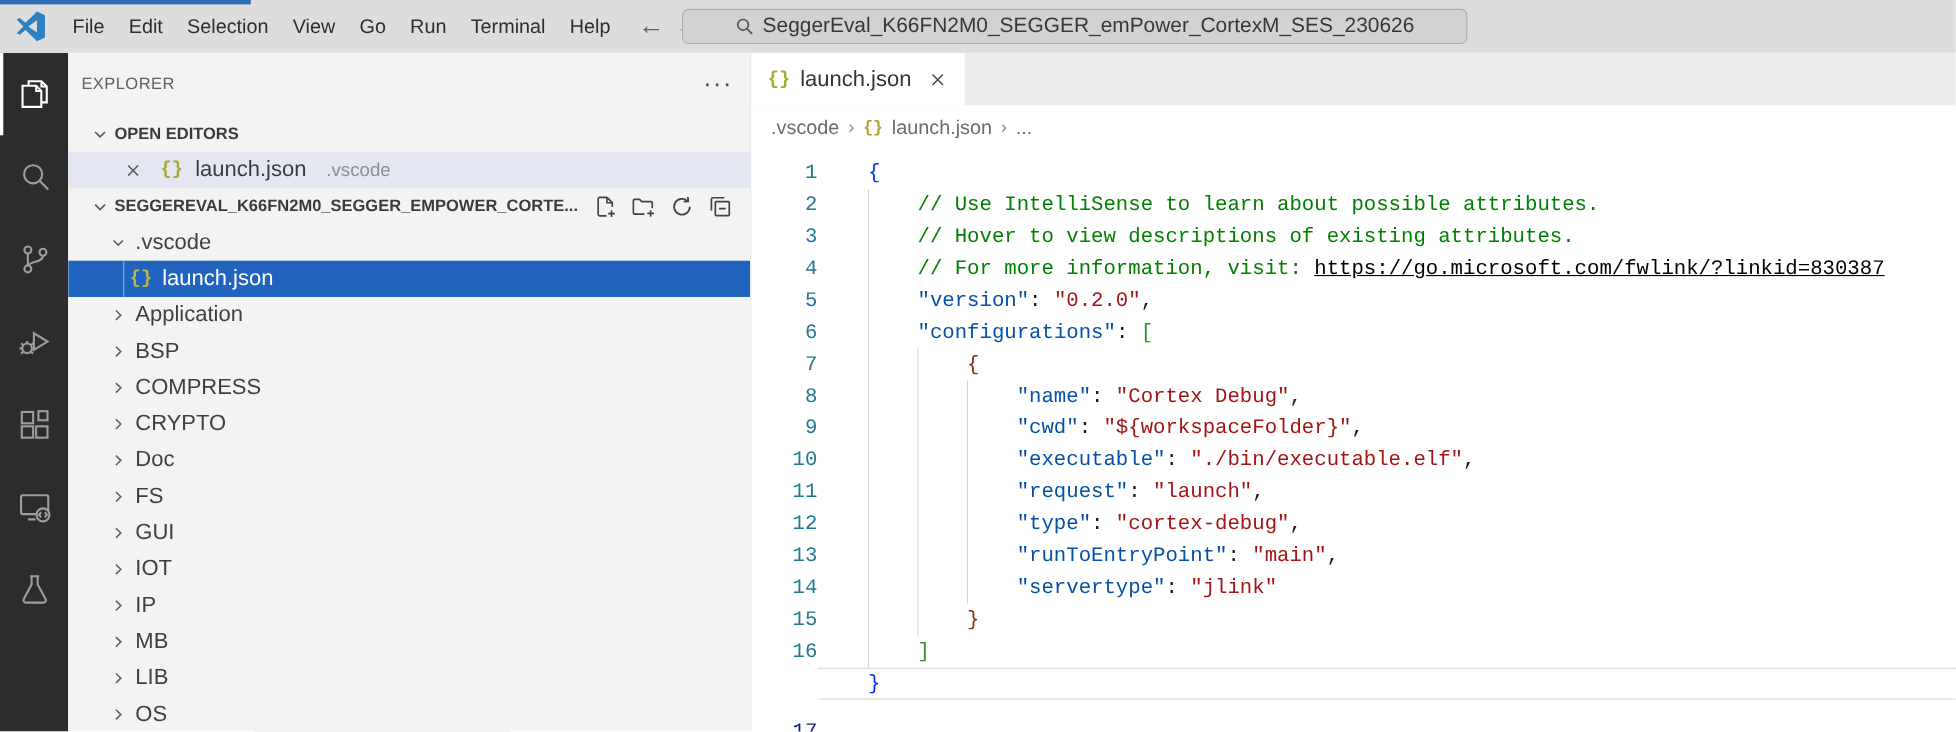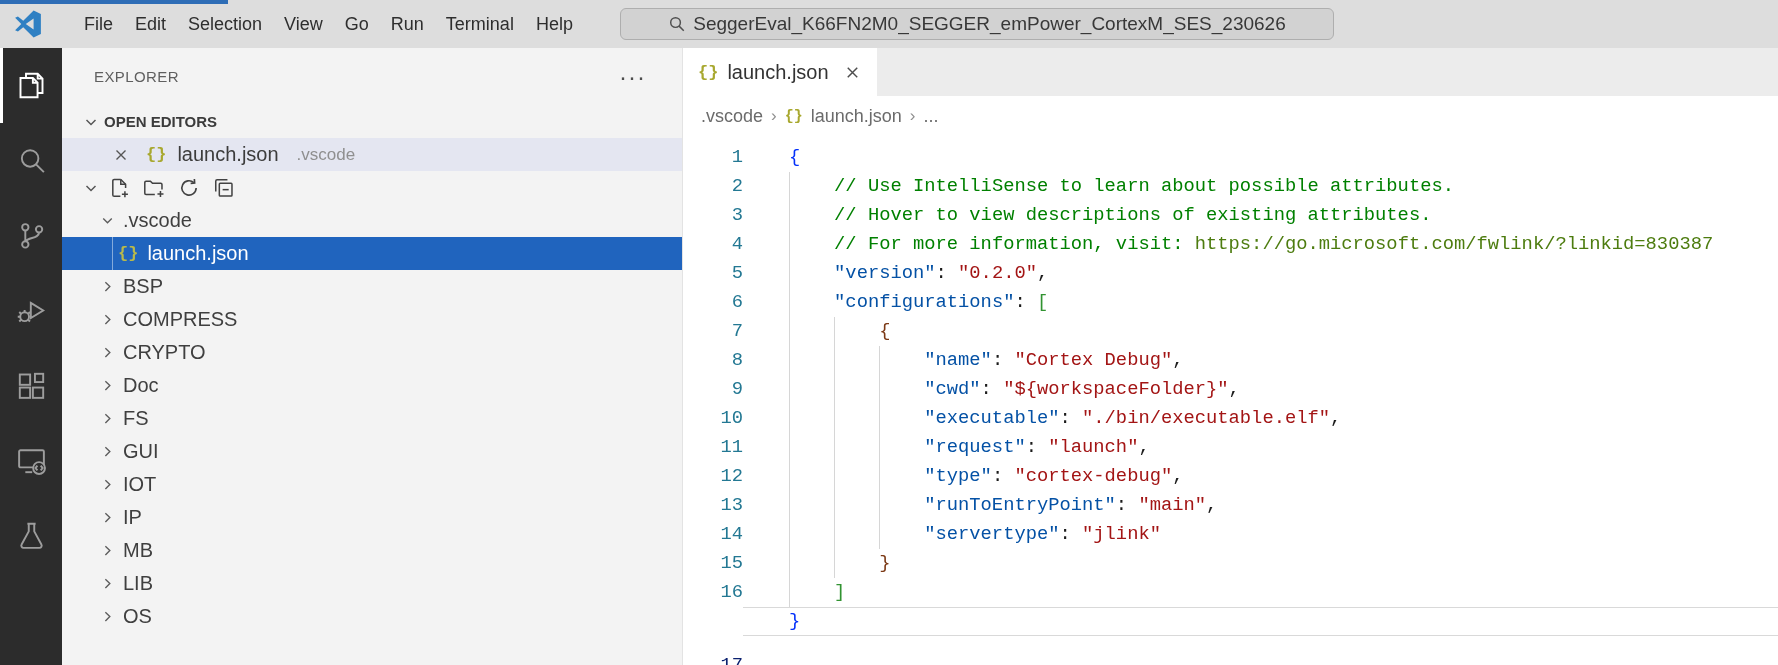--- a/index.html
+++ b/index.html
@@ -1,21 +1,21 @@
 <!DOCTYPE html>
 <html><head>
 <meta charset="utf-8">
 <style>
   * { margin:0; padding:0; box-sizing:border-box; }
   html,body { width:1778px; height:665px; overflow:hidden; background:#fff;
     font-family:"Liberation Sans", sans-serif; }
   .app { position:relative; width:1778px; height:665px; }
 
   
-  .titlebar { position:relative; height:48px; background:#dddddd; display:flex; align-items:center;gap:18px; }
+  .titlebar { position:relative; height:48px; background:#dddddd; display:flex; align-items:center; }
   .top-accent { position:absolute; left:0; top:0; width:228px; height:4px; background:#2e6db6; }
   .vscode-logo { width:28px; height:28px; margin:0 13px 0 14px; flex:0 0 auto; }
   .menu { display:flex; align-items:center; }
   .menu-item { font-size:18px; color:#2e2e2e; padding:5px 10px; margin:0 1px; border-radius:5px; cursor:default; white-space:nowrap; }
   .nav-arrows { display:flex; align-items:center; margin-left:14px; gap:10px; }
   .nav-arrow { font-size:24px; line-height:24px; }
   .nav-back { color:#5f5f5f; }
   .nav-fwd { color:#9a9a9a; }
   .searchbox { position:absolute; left:620px; top:8px; width:714px; height:32px;
     background:#d2d2d2; border:1px solid #aeaeae; border-radius:6px;
@@ -27,21 +27,21 @@
 
   
   .activitybar { width:62px; background:#2c2c2c; display:flex; flex-direction:column; }
   .ab-item { height:75px; display:flex; align-items:center; justify-content:center;
     color:#9d9d9d; border-left:3px solid transparent; border-right:3px solid transparent; }
   .ab-item.active { color:#ffffff; border-left-color:#ffffff; }
   .ab-item svg { width:33px; height:33px; }
 
   
   .sidebar { width:620px; background:#f3f3f3; display:flex; flex-direction:column; position:relative; }
-  .sb-titlerow { height:57px; display:flex; align-items:center; padding:0 32px; }
+  .sb-titlerow { height:57px; display:flex; align-items:center; padding:0 12px; }
   .sb-title { font-size:15px; letter-spacing:.4px; color:#5f5f5f; flex:1; }
   .sb-more { font-size:24px; color:#4d4d4d; letter-spacing:1px; line-height:10px; padding:0 4px; }
   .sb-section-header { height:33px; display:flex; align-items:center; padding-left:20px; }
   .sb-section-header .chev { width:18px; height:18px; flex:0 0 auto; }
   .sb-section-label { font-size:15px; font-weight:bold; color:#3b3b3b; margin-left:4px; white-space:nowrap; }
   .ws-label { overflow:hidden; flex:1; }
   .ws-actions { display:flex; align-items:center; gap:13px; padding:0 16px 0 8px; }
   .ws-actions svg { width:22px; height:22px; }
   .oe-item { height:33px; display:flex; align-items:center; padding-left:50px; background:#e4e6f1; font-size:20px; color:#3c3c3c; }
   .oe-close { width:18px; height:18px; margin-right:16px; color:#555; }
@@ -67,21 +67,21 @@
   .bc-sep { color:#8f8f8f; font-size:17px; }
   .breadcrumbs .json-ico { font-size:15px; }
   .code-area { position:relative; flex:1; padding-top:7px; font-family:"Liberation Mono", monospace; font-size:18.8px; }
   .line { display:flex; height:29px; line-height:29px; }
   .ln { width:60px; text-align:right; color:#237893; flex:0 0 auto; }
   .line.cur .ln { color:#0b216f;margin-top:44px; }
   .code { white-space:pre; margin-left:46px; }
   .guide { position:absolute; width:1px; background:#d6d6d6; }
   .curline-hl { position:absolute; left:60px; right:0; height:29px; border-top:1.5px solid #d9d9d9; border-bottom:1.5px solid #d9d9d9; }
   .tk-pln{color:#1b1b1b} .tk-cmt{color:#008000}
-  .tk-lnk{color:#4d7c0f; }
+  .tk-lnk{color:#000000; text-decoration:underline}
   .tk-key{color:#0451a5} .tk-str{color:#a31515}
   .tk-b1{color:#0431fa} .tk-b2{color:#319331} .tk-b3{color:#7b3814}
 </style>
 </head>
 <body>
 
 <div class="app">
 
   <div class="titlebar">
     <div class="top-accent"></div>
@@ -184,20 +184,21 @@
             <span class="json-ico" style="margin-right: 11px;">{}</span>
             <span>launch.json</span>
             <span class="oe-detail">.vscode</span>
           </div>
         </div>
 
       <div class="sb-section-header">
         <svg class="chev" viewBox="0 0 16 16" fill="none" stroke="#565656" stroke-width="1.3">
             <path d="M4 6.2 l4 4 4-4"></path>
           </svg>
+        <span class="sb-section-label ws-label">SEGGEREVAL_K66FN2M0_SEGGER_EMPOWER_CORTE...</span>
         <span class="ws-actions">
           <svg viewBox="0 0 16 16" fill="none" stroke="#424242" stroke-width="1.1">
             <path d="M9.3 1.8 H4.5 a1 1 0 0 0 -1 1 V13 a1 1 0 0 0 1 1 H9"></path>
               <path d="M9.3 1.8 L12.8 5.3 V8"></path>
               <path d="M9.3 1.8 V5.3 h3.5"></path>
               <path d="M12.3 10.3 v4.4 M10.1 12.5 h4.4"></path>
           </svg>
           <svg viewBox="0 0 16 16" fill="none" stroke="#424242" stroke-width="1.1">
             <path d="M8.6 12.8 H2.2 a0.9 0.9 0 0 1 -0.9 -0.9 V4 a0.9 0.9 0 0 1 0.9 -0.9 h3.2 L6.9 4.6 h6 a0.9 0.9 0 0 1 0.9 0.9 V9"></path>
               <path d="M12.7 10.2 v4.4 M10.5 12.4 h4.4"></path>
@@ -218,20 +219,26 @@
           <div class="tree-row lvl0">
             <svg viewBox="0 0 16 16" class="chev" fill="none" stroke="#5c5c5c" stroke-width="1.3">
               <path d="M4 6.2 l4 4 4-4"></path>
             </svg>
             <span>.vscode</span>
           </div>
           <div class="tree-row lvl1 sel">
             <div class="tree-guide"></div>
             <span class="json-ico">{}</span>
             <span>launch.json</span>
+          </div>
+          <div class="tree-row lvl0">
+            <svg viewBox="0 0 16 16" class="chev" fill="none" stroke="#5c5c5c" stroke-width="1.3">
+              <path d="M6 4 l4.2 4 L6 12.2"></path>
+            </svg>
+            <span>Application</span>
           </div>
           <div class="tree-row lvl0">
             <svg viewBox="0 0 16 16" class="chev" fill="none" stroke="#5c5c5c" stroke-width="1.3">
               <path d="M6 4 l4.2 4 L6 12.2"></path>
             </svg>
             <span>BSP</span>
           </div>
           <div class="tree-row lvl0">
             <svg viewBox="0 0 16 16" class="chev" fill="none" stroke="#5c5c5c" stroke-width="1.3">
               <path d="M6 4 l4.2 4 L6 12.2"></path>

